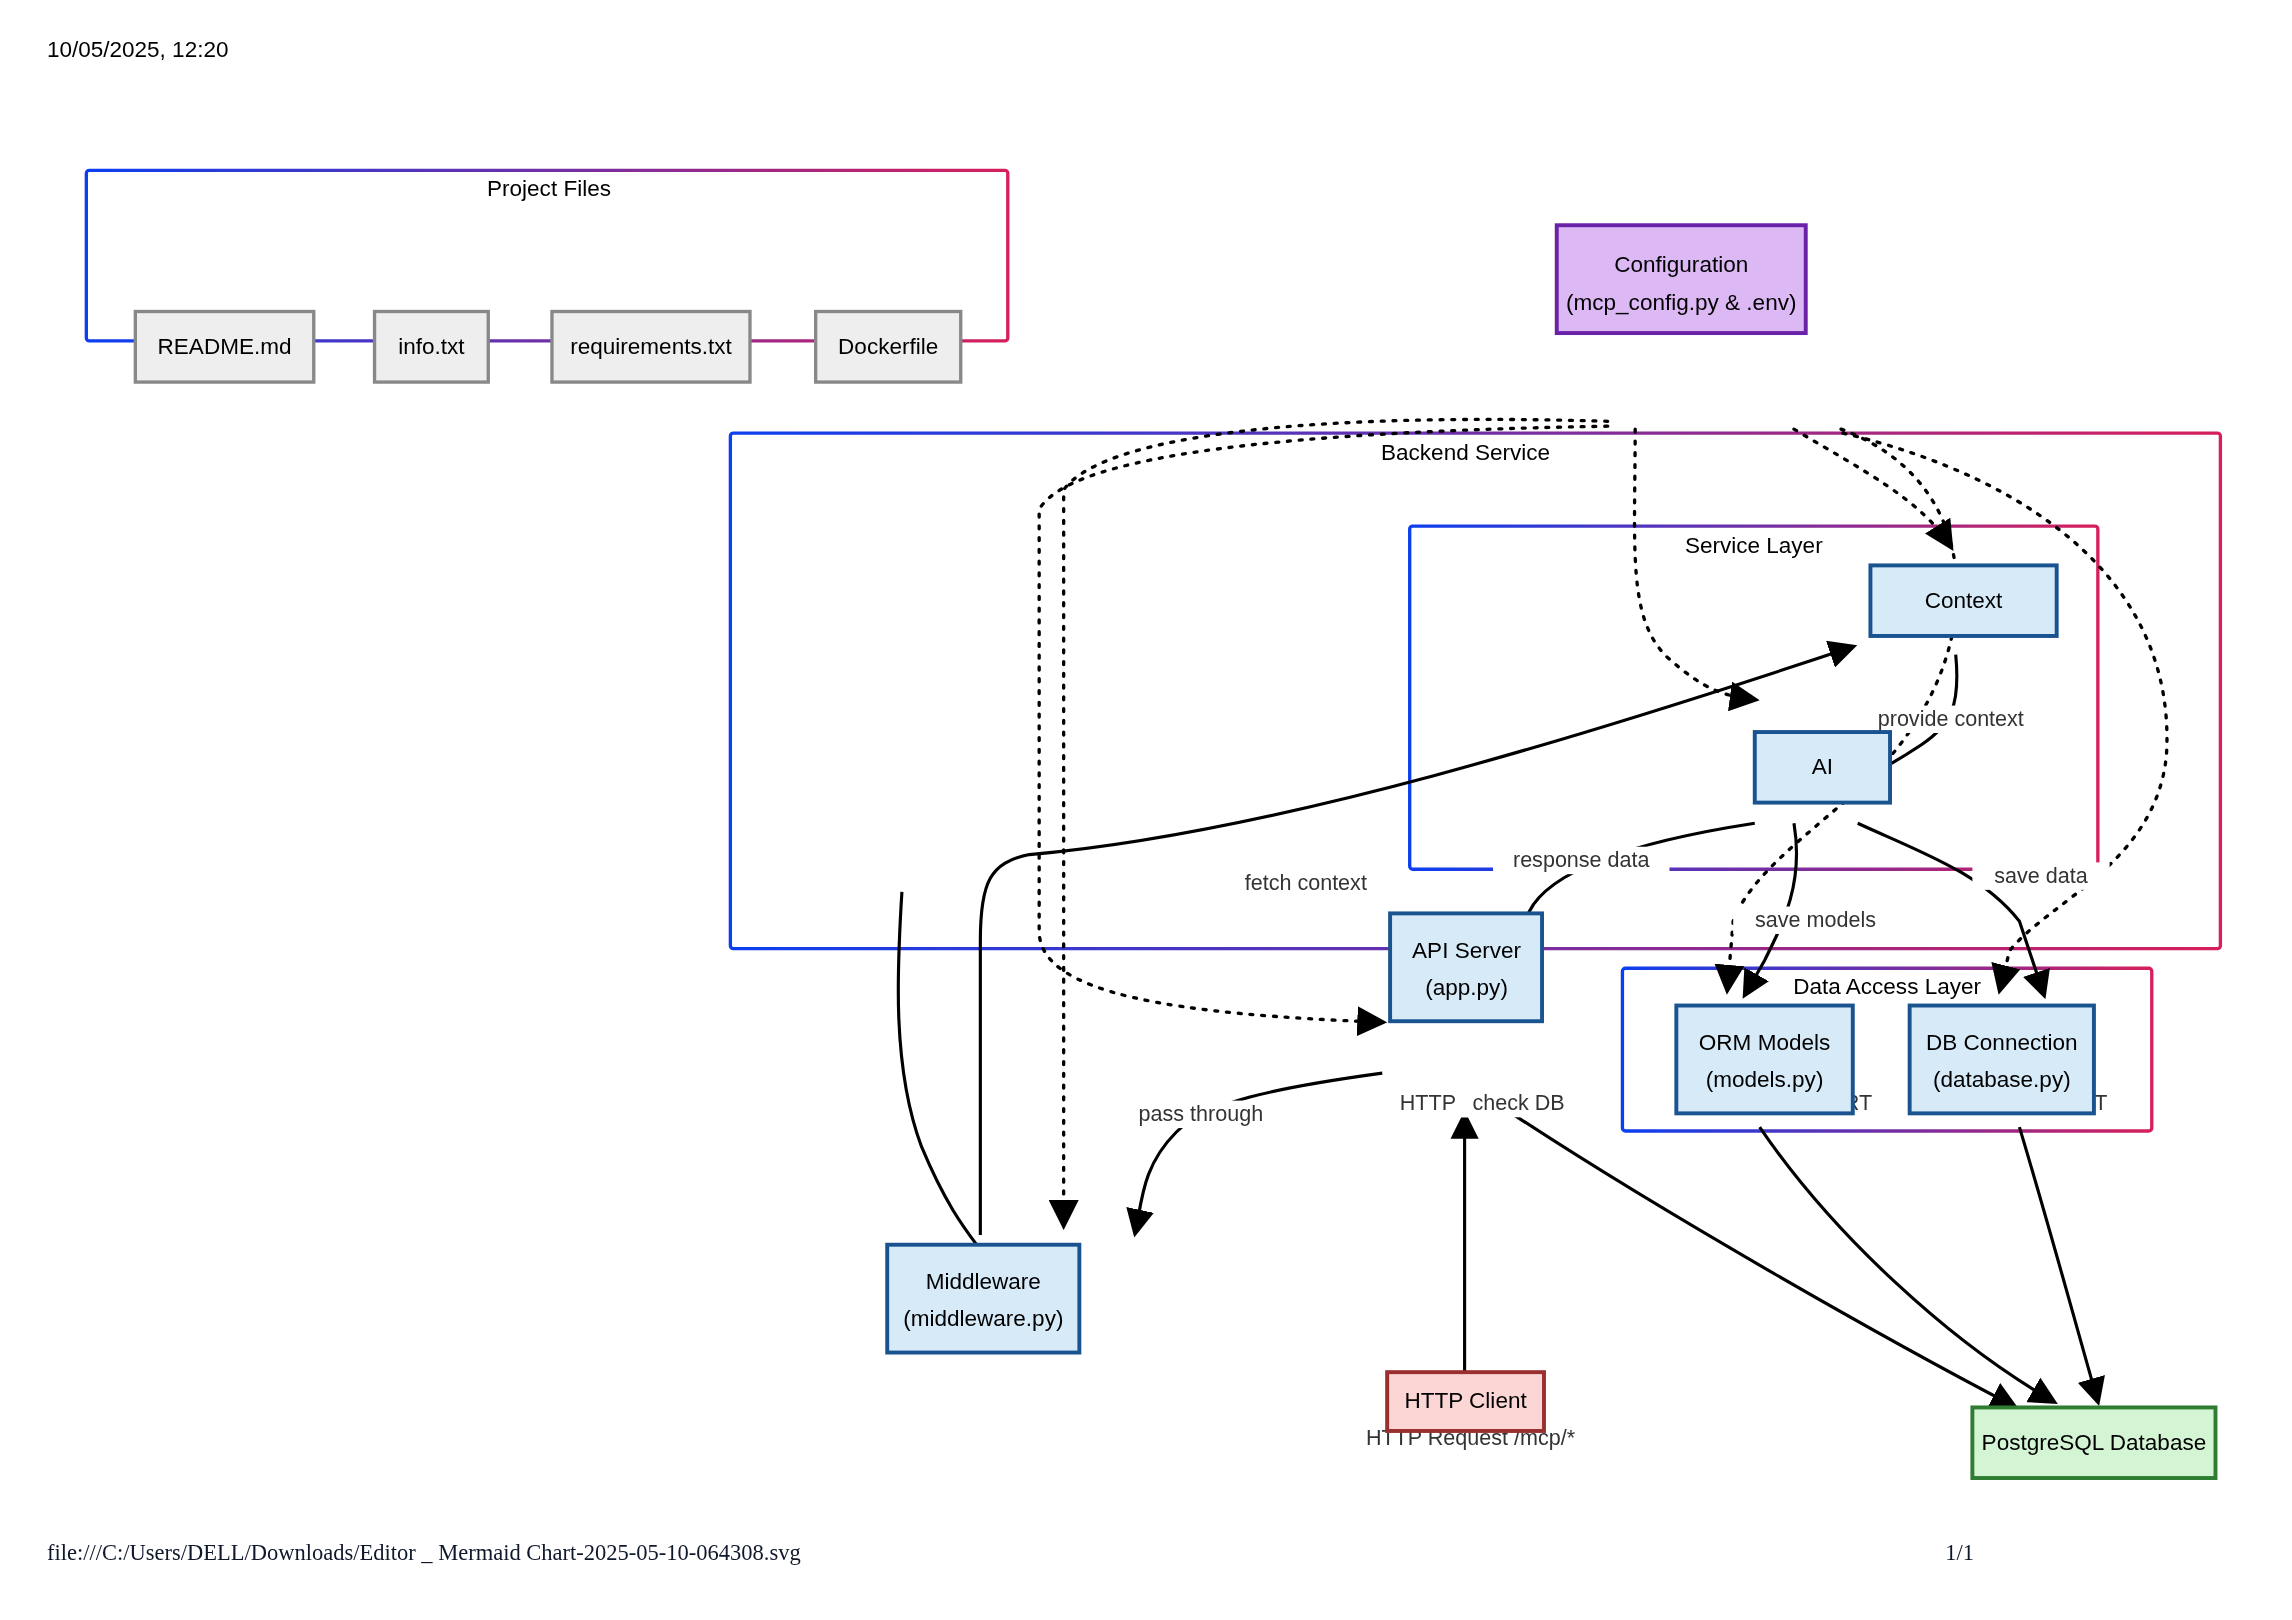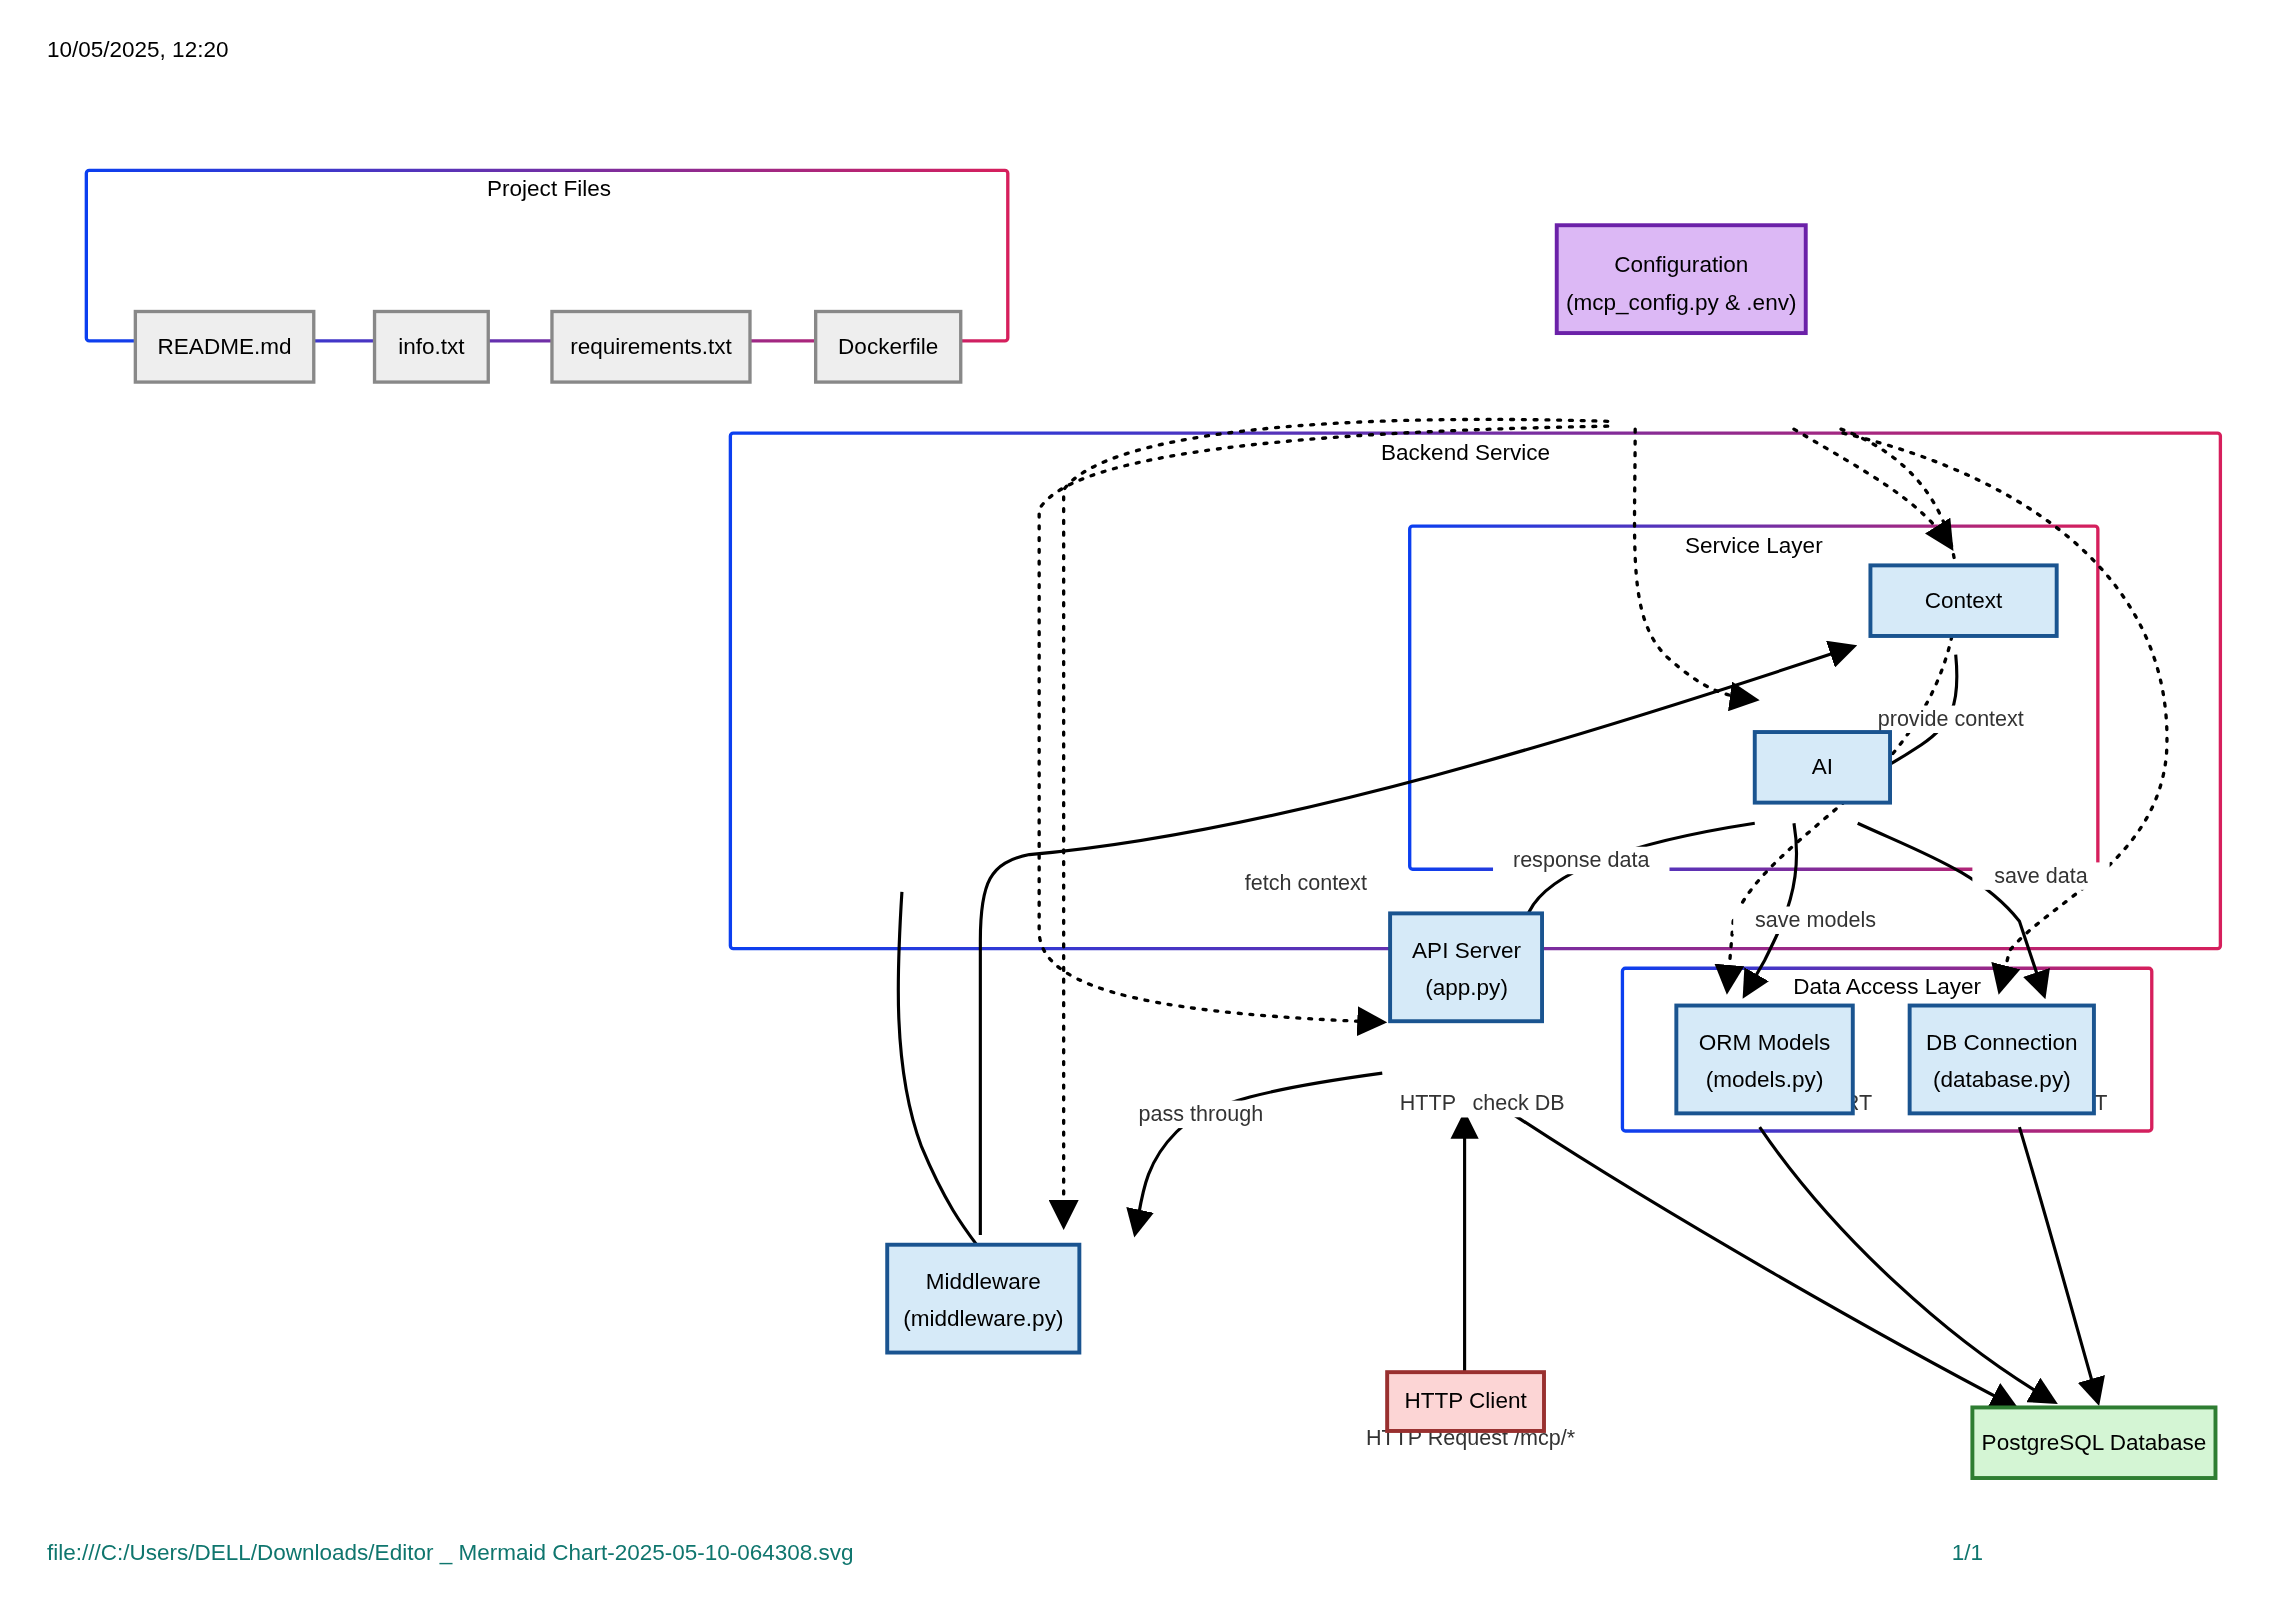--- a/index.html
+++ b/index.html
@@ -40,31 +40,32 @@
     text-align: center;
     white-space: nowrap;
   }
   .print-footer {
     position: absolute;
     bottom: 51px;
     left: 0;
     width: 2030px;
     height: 29px;
     font-size: 22.5px;
-    color: #0f766e;
+    color: #0f172a;
+    font-family: Liberation Serif, serif;
   }
   .print-footer .ftr-url {
     position: absolute;
     left: 47px;
     top: 0;
     white-space: nowrap;
   }
   .print-footer .ftr-page {
     position: absolute;
-    right: 47px;
+    right: 56px;
     top: 0;
     white-space: nowrap;
   }
   #diagram-canvas {
     position: absolute;
     left: 0;
     top: 88px;
     width: 2293px;
     height: 1441px;
   }

